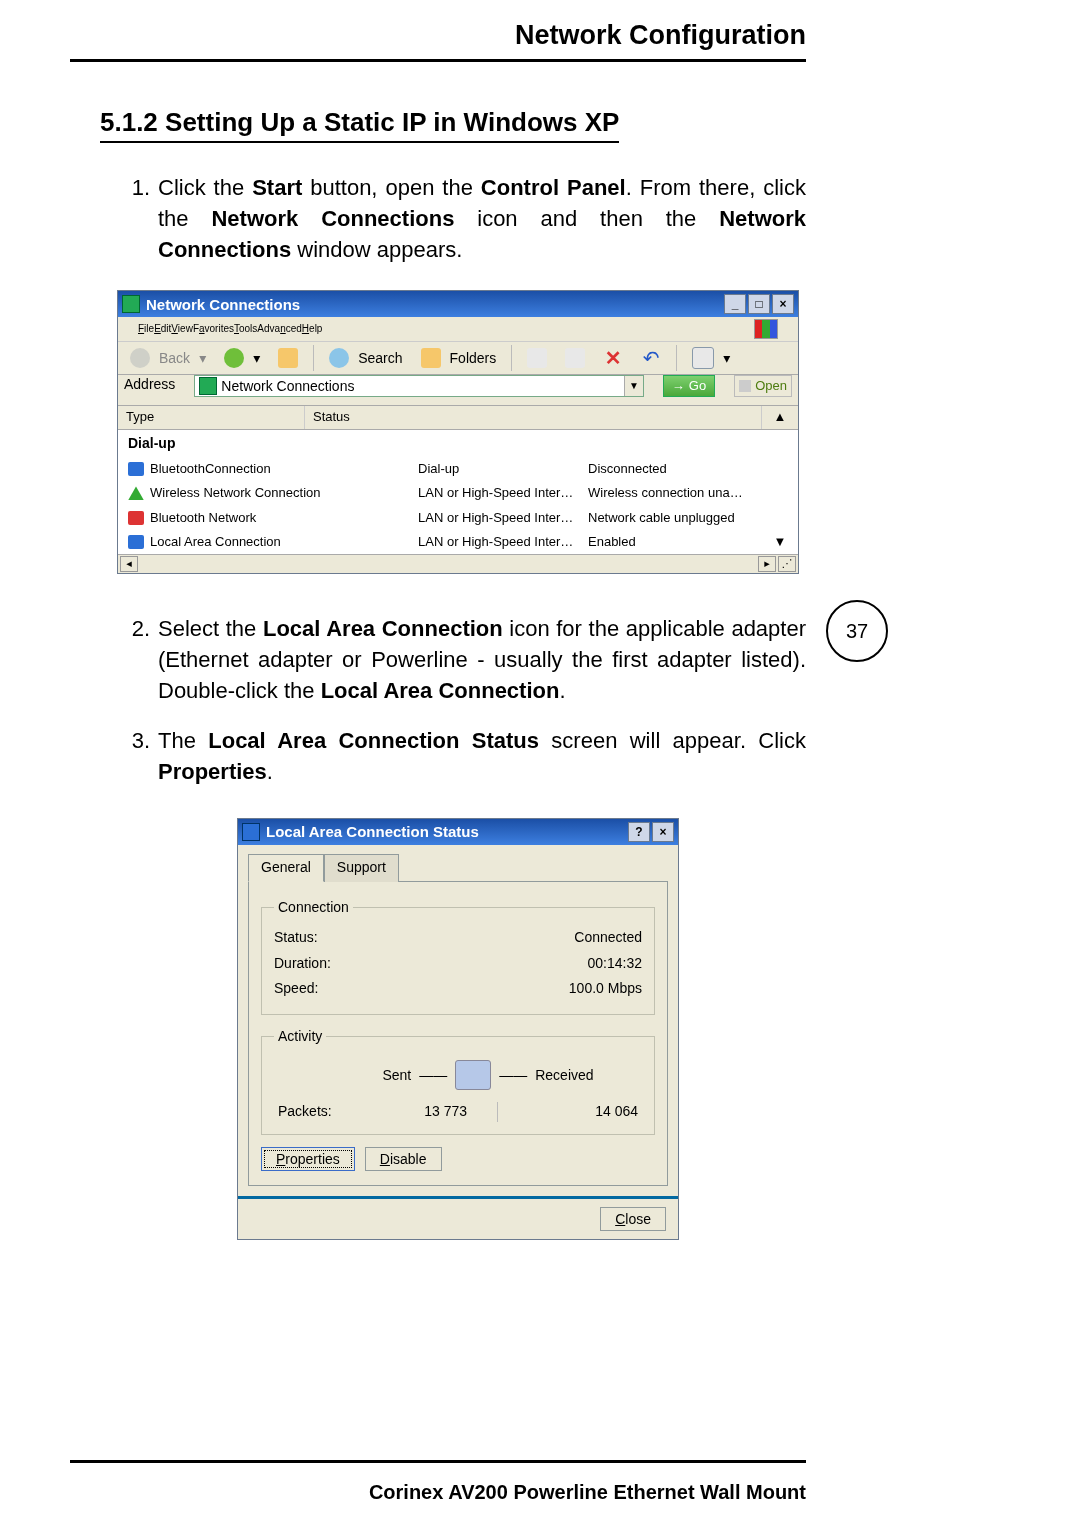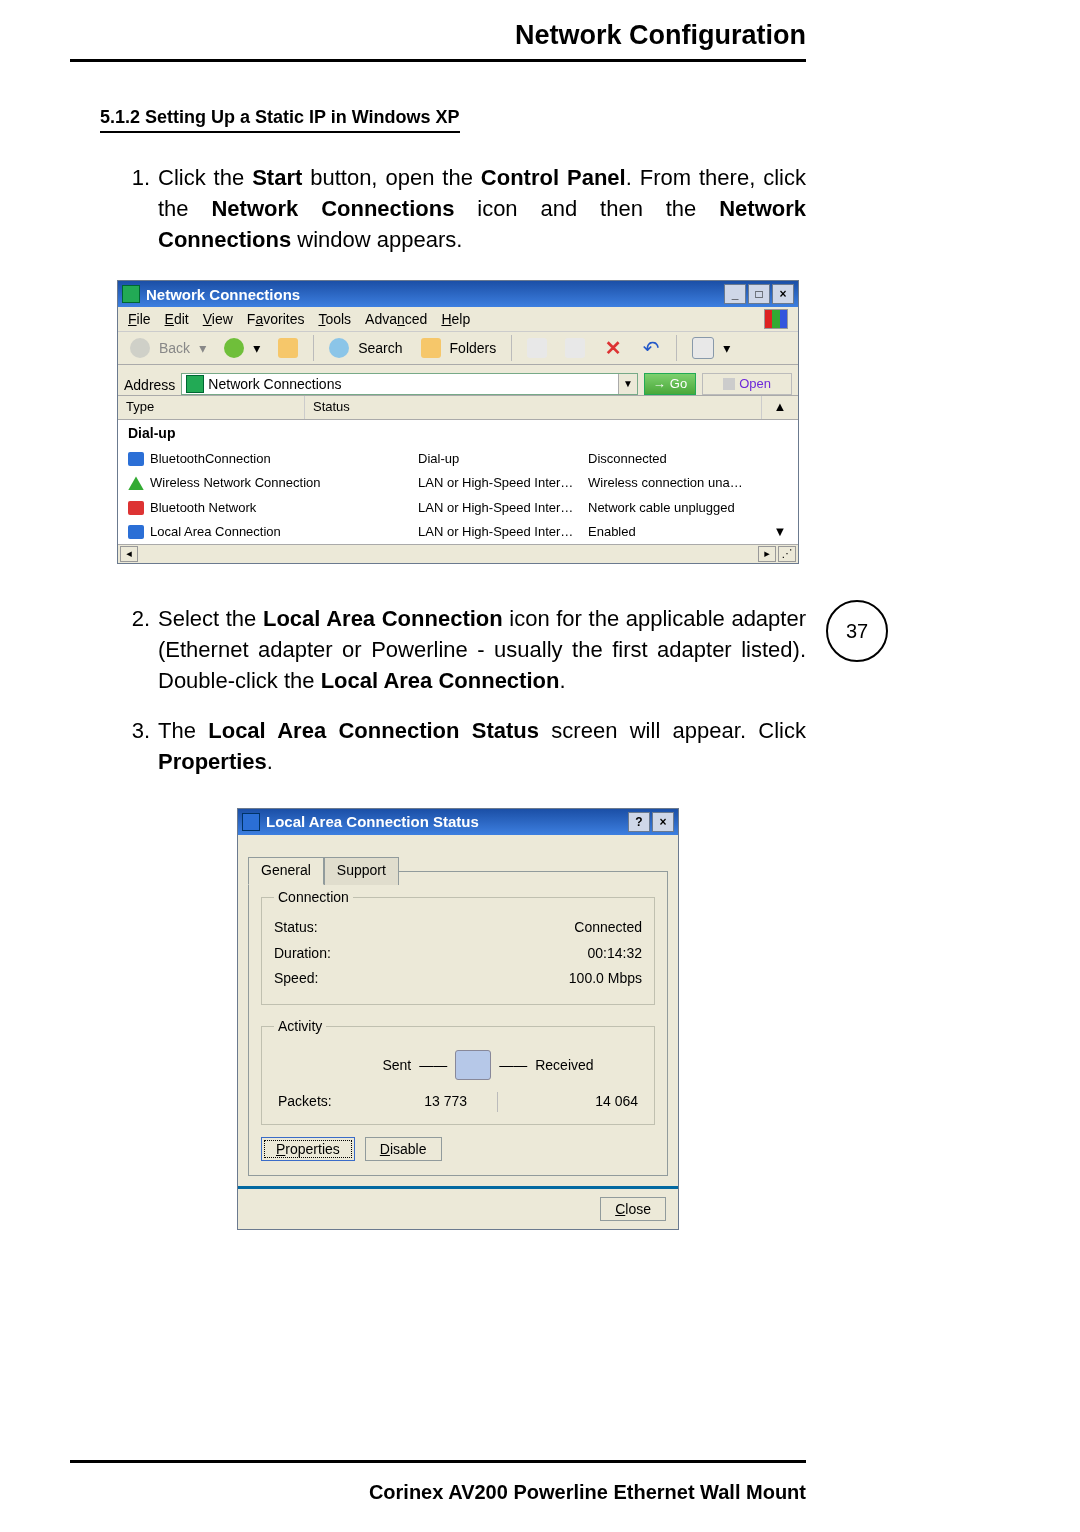--- a/index.html
+++ b/index.html
@@ -1,57 +1,57 @@
 <!DOCTYPE html>
 <html><head>
 <meta charset="utf-8">
 <style>
   html,body{margin:0;padding:0;background:#fff;font-family:"Segoe UI",Arial,sans-serif;color:#000}
   .page{width:876px;height:1532px;position:relative;box-sizing:border-box;padding:20px 70px 30px 70px}
   .top-title{text-align:right;font-weight:700;font-size:27px;padding:0 0 8px 0;border-bottom:3px solid #000}
-  .section-heading{font-weight:700;font-size:18px;margin:45px 0 30px 30px;padding-bottom:3px;border-bottom:2px solid #000;display:inline-block}
+  .section-heading{font-weight:700;font-size:26px;margin:45px 0 30px 30px;padding-bottom:3px;border-bottom:2px solid #000;display:inline-block}
   .body-area{margin-left:40px;font-size:22px;line-height:1.4}
   .step{display:flex;margin:0 0 20px 0}
   .step .num{width:40px;text-align:right;padding-right:8px}
   .step .txt{flex:1;text-align:justify}
   .step .txt b{font-weight:700}
   .footer-rule{border-top:3px solid #000;margin-top:30px}
   .footer-title{text-align:right;font-weight:700;font-size:20px;padding-top:18px}
   .page-badge{position:absolute;right:-12px;top:600px;width:58px;height:58px;border:2px solid #000;border-radius:50%;display:flex;align-items:center;justify-content:center;font-size:20px;background:#fff}
 
   
   .ss1{width:680px;margin:25px auto 40px auto;border:1px solid #6b7a8f;font-family:Tahoma,Arial,sans-serif;font-size:14px;color:#000;background:#ece9d8}
   .ss1 .titlebar{background:linear-gradient(#1b4fa6,#3d7fe0);color:#fff;height:26px;display:flex;align-items:center;padding:0 4px;font-weight:700;font-size:15px}
   .ss1 .titlebar .ticon{width:16px;height:16px;background:#2a5;display:inline-block;margin-right:6px;border:1px solid #063}
   .ss1 .titlebar .spacer{flex:1}
   .ss1 .winbtn{width:20px;height:18px;background:#cfd7e8;color:#000;margin-left:2px;display:flex;align-items:center;justify-content:center;font-size:12px;border:1px solid #6b7a8f}
-  .ss1 .menubar{background:#ece9d8;height:24px;display:flex;align-items:center;gap:14px;padding:0 10px;font-size:14px}
+  .ss1 .menubar{background:#ece9d8;height:24px;display:flex;align-items:center;padding:0 20px;font-size:10px}
   .ss1 .menubar span u{text-decoration:underline}
   .ss1 .menubar .flag{margin-left:auto;width:22px;height:18px;background:linear-gradient(90deg,#d22 0 33%,#3a3 33% 66%,#35d 66%);border:1px solid #999}
   .ss1 .toolbar{background:#ece9d8;height:32px;display:flex;align-items:center;gap:6px;padding:0 6px;border-top:1px solid #ccc;border-bottom:1px solid #aaa;font-size:14px}
   .ss1 .tbtn{display:flex;align-items:center;gap:9px;padding:2px 6px;color:#888}
   .ss1 .tbtn.en{color:#000}
   .ss1 .ico{width:20px;height:20px;border-radius:50%;display:inline-block}
   .ss1 .ico.back{background:#cfd0c8}
   .ss1 .ico.fwd{background:#6fbf3a}
   .ss1 .ico.up{background:#f6c76a;border-radius:3px}
   .ss1 .ico.search{background:#8bc5e8;border-radius:50%}
   .ss1 .ico.folders{background:#f6c76a;border-radius:3px}
   .ss1 .ico.move{background:#e8e8e8;border-radius:3px}
   .ss1 .ico.copy{background:#e8e8e8;border-radius:3px}
   .ss1 .ico.del{width:20px;height:20px;color:#d33;font-weight:900;font-size:20px;display:flex;align-items:center;justify-content:center}
   .ss1 .ico.undo{color:#2358c8;font-size:20px;display:flex;align-items:center;justify-content:center}
   .ss1 .ico.views{background:#e8e8e8;border:1px solid #89a;border-radius:3px}
   .ss1 .sep{width:1px;height:26px;background:#bbb;margin:0 3px}
-  .ss1 .addrbar{background:#ece9d8;height:30px;display:flex;align-items:flex-end;gap:6px;padding:0 6px;border-bottom:1px solid #aaa;font-size:14px}
+  .ss1 .addrbar{background:#ece9d8;height:30px;display:flex;align-items:flex-start;gap:19px;padding:0 6px;border-bottom:1px solid #aaa;font-size:14px}
   .ss1 .addrbox{flex:1;height:20px;background:#fff;border:1px solid #7a8;display:flex;align-items:center}
   .ss1 .addrbox .aicon{width:16px;height:16px;margin:0 4px;background:#2a5;border:1px solid #063}
   .ss1 .addrbox .dd{width:18px;height:20px;border-left:1px solid #aaa;background:#ece9d8;display:flex;align-items:center;justify-content:center;font-size:10px}
   .ss1 .gobtn{height:20px;padding:0 8px;background:linear-gradient(#7ed06e,#4aa83a);color:#fff;border:1px solid #2a5;display:flex;align-items:center;gap:4px;font-size:13px}
-  .ss1 .openbtn{height:20px;padding:0 20px;border:1px solid #bbb;color:#6d28d9;font-size:13px;display:flex;align-items:center}
+  .ss1 .openbtn{height:20px;padding:0 4px;border:1px solid #bbb;color:#4d7c0f;font-size:13px;display:flex;align-items:center}
   .ss1 .list{background:#fff}
   .ss1 .lhdr{display:flex;border-bottom:1px solid #aaa;background:#ece9d8;font-size:13px}
   .ss1 .lhdr div{padding:2px 8px;border-right:1px solid #ccc}
   .ss1 .c1{width:290px}.ss1 .c2{width:170px}.ss1 .c3{flex:1}
   .ss1 .lhdr .up{width:20px;text-align:center;border-right:none}
   .ss1 .group{font-weight:700;padding:4px 10px;font-size:14px}
   .ss1 .row{display:flex;padding:3px 10px;font-size:13px;align-items:center}
   .ss1 .row .c1{display:flex;align-items:center;gap:6px}
   .ss1 .ic{width:16px;height:14px;display:inline-block}
   .ss1 .ic.bt{background:#2b6fd6;border-radius:2px}
@@ -61,21 +61,21 @@
   .ss1 .hscroll{height:18px;background:#ece9d8;border-top:1px solid #aaa;display:flex;justify-content:space-between;align-items:center;font-size:11px;padding:0 2px}
   .ss1 .sbtn{width:16px;height:14px;background:#ece9d8;border:1px solid #999;display:flex;align-items:center;justify-content:center}
 
   
   .ss2{width:440px;margin:30px auto 0 auto;border:1px solid #6b7a8f;font-family:Tahoma,Arial,sans-serif;font-size:14px;background:#ece9d8}
   .ss2 .titlebar{background:linear-gradient(#1b4fa6,#3d7fe0);color:#fff;height:26px;display:flex;align-items:center;padding:0 4px;font-weight:700;font-size:15px}
   .ss2 .titlebar .ticon{width:16px;height:16px;background:#2b6fd6;border:1px solid #036;margin-right:6px}
   .ss2 .titlebar .spacer{flex:1}
   .ss2 .winbtn{width:20px;height:18px;background:#cfd7e8;color:#000;margin-left:2px;display:flex;align-items:center;justify-content:center;font-size:12px;font-weight:700;border:1px solid #6b7a8f}
   .ss2 .tabs{display:flex;padding:8px 10px 0 10px;gap:0}
-  .ss2 .tab{padding:3px 12px;border:1px solid #919b9c;border-bottom:none;background:#ece9d8;font-size:14px;position:relative;top:14px}
+  .ss2 .tab{padding:3px 12px;border:1px solid #919b9c;border-bottom:none;background:#ece9d8;font-size:14px;position:relative;top:1px}
   .ss2 .tab.active{background:#ece9d8;z-index:2;border-bottom:1px solid #ece9d8}
   .ss2 .tab.inactive{background:#e0ddcd}
   .ss2 .panel{margin:0 10px 10px 10px;border:1px solid #919b9c;background:#ece9d8;padding:10px 12px 14px 12px}
   .ss2 fieldset{border:1px solid #c0c0b0;margin:6px 0 12px 0;padding:8px 12px 12px 12px}
   .ss2 legend{font-size:14px;padding:0 4px}
   .ss2 .kv{display:flex;justify-content:space-between;font-size:14px;padding:3px 0}
   .ss2 .activity{display:flex;justify-content:space-between;align-items:center;font-size:14px;padding:6px 4px}
   .ss2 .actcenter{flex:1;display:flex;align-items:center;justify-content:center;gap:8px}
   .ss2 .monicon{width:34px;height:28px;background:#b6c8e8;border:1px solid #889;border-radius:3px}
   .ss2 .pkrow{display:flex;font-size:14px;padding:6px 4px 0 4px}

